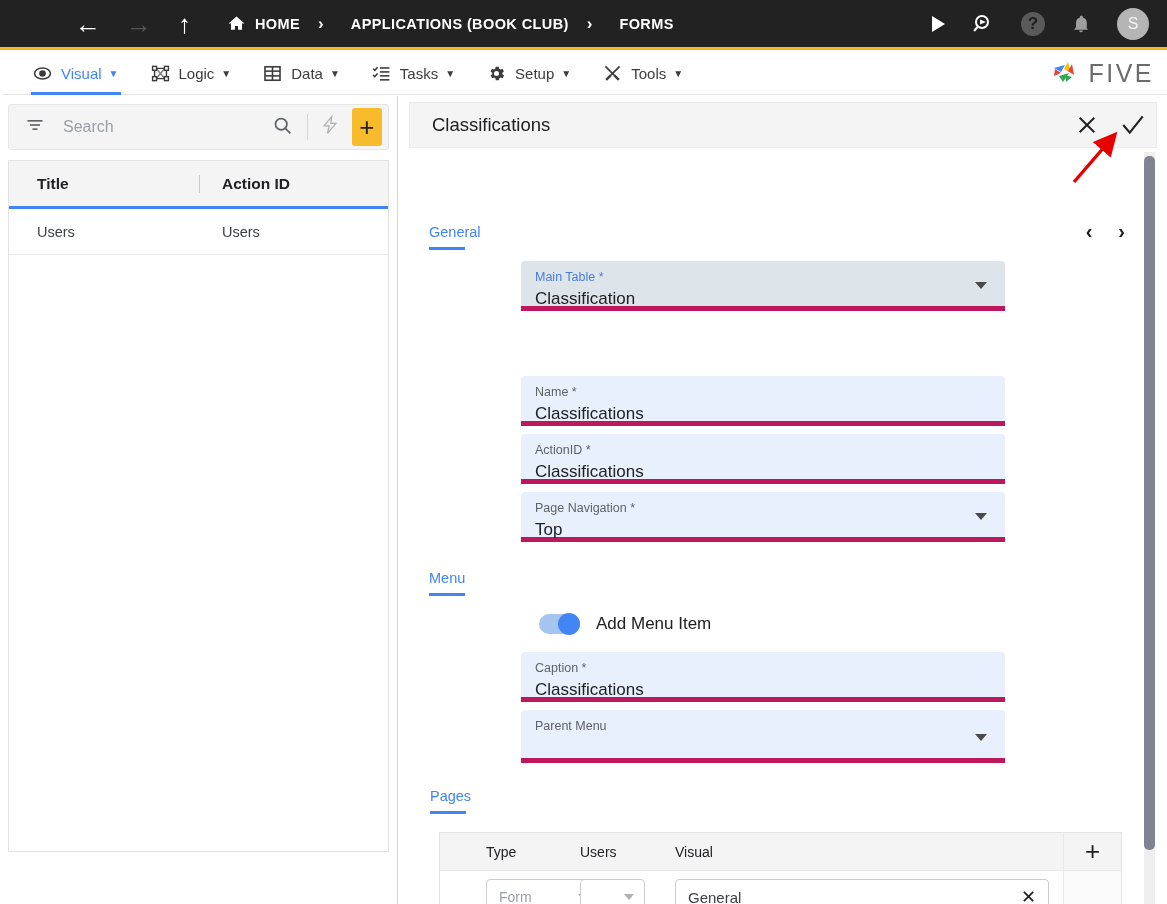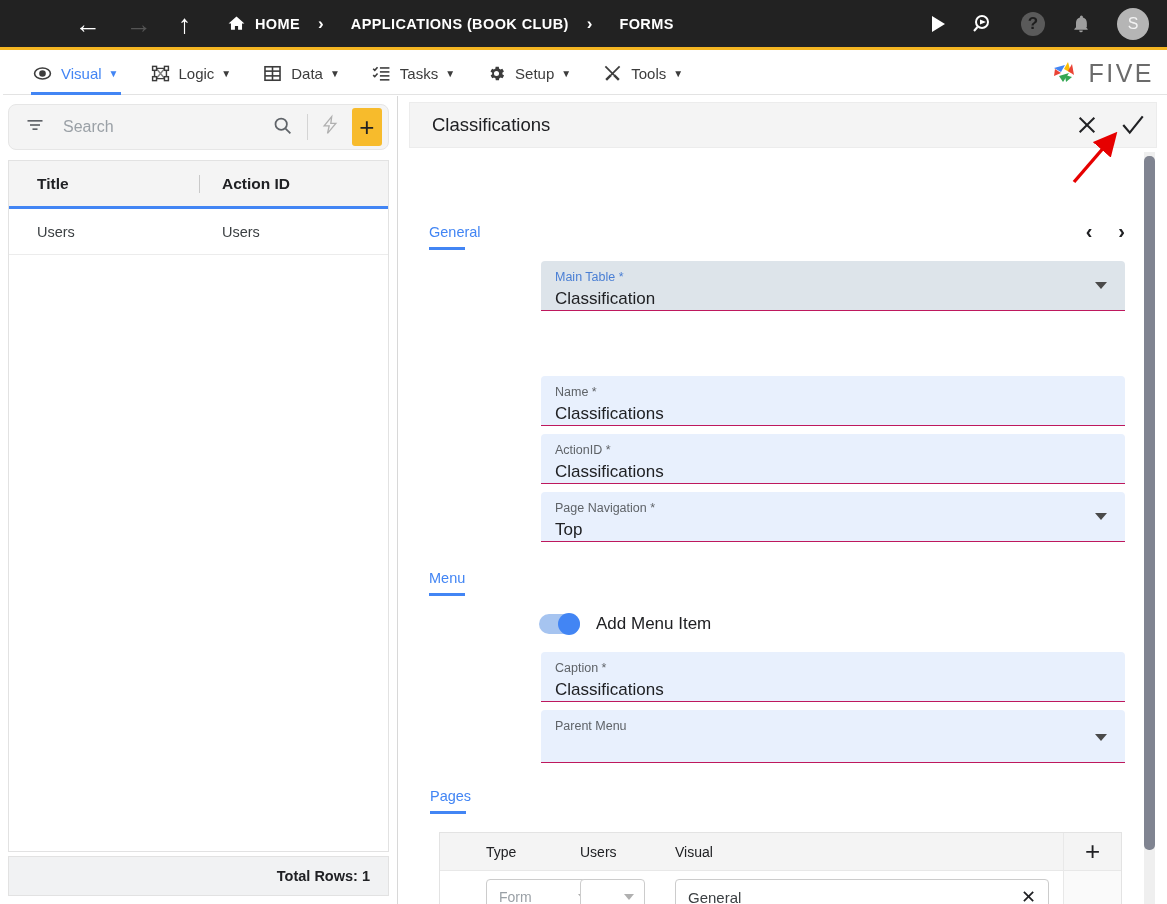--- a/index.html
+++ b/index.html
@@ -84,21 +84,21 @@
     font-family: "Liberation Sans", sans-serif;
   }
 
   
   .left-panel {
     position: absolute; left: 0; top: 96px; width: 398px; bottom: 0;
     background: #ffffff; border-right: 1px solid #d8d8d8;
   }
   .search-box {
     position: absolute; left: 8px; top: 8px; right: 8px; height: 46px;
-    background: #f4f4f4; border: 1px solid #e6e6e6; border-radius: 8px;
+    background: #f4f4f4; border: 1px solid #e6e6e6; border-radius: 3px;
     display: flex; align-items: center;
   }
   .filter-ico { margin-left: 16px; color: #5f6368; }
   .search-input {
     flex: 1; border: none; outline: none; background: transparent;
     font-size: 16px; color: #333; margin-left: 16px;
     font-family: "Liberation Sans", sans-serif;
   }
   .search-input::placeholder { color: #9aa0a6; }
   .search-ico { color: #5f6368; margin-right: 14px; }
@@ -161,22 +161,22 @@
   .section-tab { position: absolute; font-size: 14.5px; color: #4285f4; }
   .section-tab::after {
     content: ""; position: absolute; left: 0; bottom: -10px; width: 36px; height: 3px; background: #4285f4;
   }
 
   .nav-arrows { position: absolute; right: 32px; top: 70px; display: flex; align-items: center; }
   .nav-arrow { font-size: 20px; color: #202124; margin-left: 26px; cursor: pointer; font-weight: bold; }
 
   
   .field {
-    position: absolute; left: 132px; width: 584px;
-    background: #e8f0fd; border-radius: 4px 4px 0 0; border-bottom: 1px solid #be185d;
+    position: absolute; left: 112px; width: 484px;
+    background: #e8f0fd; border-radius: 4px 4px 0 0; border-bottom: 5px solid #be185d;
   }
   .field.focused { background: #dde4ea; }
   .field .flabel {
     position: absolute; left: 14px; top: 9px; font-size: 12.5px; color: #5f6368;
   }
   .field.focused .flabel { color: #4a7fd4; }
   .field .fvalue {
     position: absolute; left: 14px; top: 28px; font-size: 17px; color: #202124;
   }
   .field .fcaret {
@@ -399,21 +399,20 @@
       <div class="gh-title">Title</div>
       <div class="gh-divider"></div>
       <div class="gh-action">Action ID</div>
     </div>
     <div class="grid-row">
       <div class="gr-c1">Users</div>
       <div class="gr-c2">Users</div>
     </div>
   </div>
 
-  <div class="total-rows">Total Rows: 1</div>
 </div>
 
 <div class="right-panel">
 
   <div class="panel-head">
     <div class="panel-title">Classifications</div>
     <div class="ph-actions">
       <div class="ph-btn">
         <svg width="22" height="22" viewBox="0 0 24 24" fill="none" stroke="#202124" stroke-width="2.2">
           <line x1="4" y1="4" x2="20" y2="20"></line>

